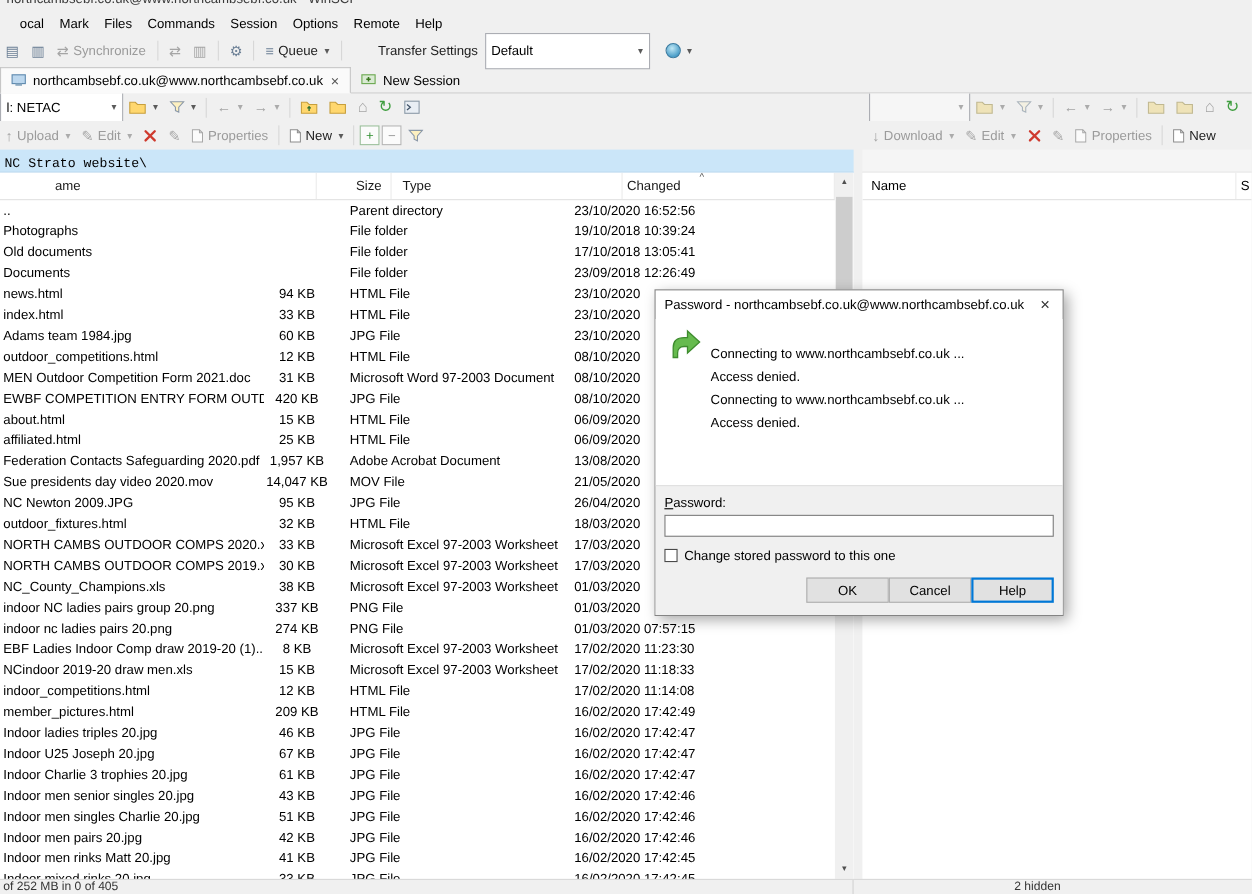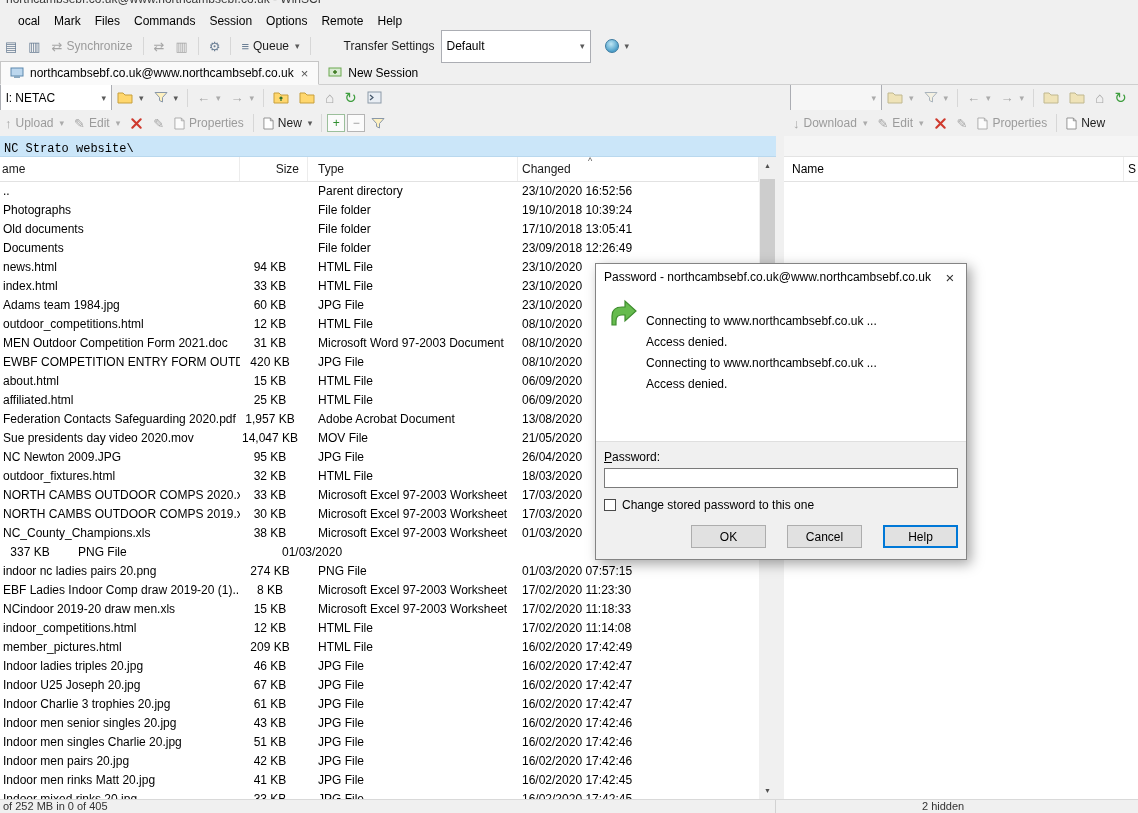--- a/index.html
+++ b/index.html
@@ -47,21 +47,21 @@
   .cmdbar.right { left:784px; right:0; }
   .sq-btn { width:18px; height:18px; border:1px solid #b5b5b5; display:flex; align-items:center; justify-content:center; font-size:12px; margin:0 1px; background:#fbfbfb; }
   .sq-btn.add { color:#2f8f2f; border-color:#9bbf9b; }
   .sq-btn.remove { color:#9a9a9a; }
 
   .pathrow { position:absolute; top:136px; height:21px; display:flex; align-items:flex-end;font-family:Liberation Mono, monospace; }
   .pathrow.left { left:0; width:776px; background:#cbe6f9; border-bottom:1px solid #b9d8ee; padding-left:4px; }
   .pathrow.right { left:784px; right:0; background:#f5f5f5; border-bottom:1px solid #e3e3e3; }
 
   .filepanel { position:absolute; top:157px; left:0; width:776px; bottom:14px; background:#fff; overflow:hidden; }
-  .header-row { position:absolute; top:0; left:0; right:17px; height:25px; display:flex; background:#fff; border-bottom:1px solid #e2e2e2; }
+  .header-row { position:absolute; top:0; left:0; right:17px; height:25px; display:flex; background:#fff; border-bottom:1px solid #e2e2e2;padding-left:48px; }
   .hcell { display:flex; align-items:center; border-right:1px solid #ececec; color:#1a1a1a; position:relative; overflow:hidden; white-space:nowrap; }
   .h-name { width:240px; padding-left:2px; }
   .h-size { width:68px; justify-content:flex-end; padding-right:8px; }
   .h-type { width:210px; padding-left:10px; }
   .h-changed { flex:1; padding-left:4px; }
   .sort-glyph { position:absolute; left:70px; top:-1px; font-size:9px; color:#555; }
   .rows { position:absolute; top:25px; left:0; right:17px; bottom:0; overflow:hidden; }
   .frow { height:19px; display:flex; line-height:19px; white-space:nowrap; }
   .fcell { overflow:hidden; }
   .c-name { width:240px; padding-left:3px; }
@@ -93,21 +93,21 @@
   .dlg-body { position:absolute; top:26px; left:0; right:0; height:151px; background:#fff; }
   .dlg-icon { position:absolute; left:12px; top:8px; width:30px; height:30px; }
   .dlg-msgs { position:absolute; left:50px; top:5px; right:6px;margin-top:16px; }
   .dlg-msg { height:21px; line-height:21px; white-space:nowrap; overflow:hidden; }
   .dlg-bottom { position:absolute; top:177px; left:0; right:0; bottom:0; background:#f0f0f0; border-top:1px solid #dfdfdf; padding:7px 8px; }
   .pwd-label { margin:1px 0 4px 0; }
   .pwd-label::first-letter { text-decoration:underline; }
   .pwd-input { width:100%; height:20px; border:1px solid #7a7a7a; background:#fff; font-size:12px; padding:0 3px; font-family:inherit; }
   .chk-row { display:flex; align-items:center; gap:6px; margin-top:10px; }
   .chk { width:12px; height:12px; border:1px solid #4a4a4a; background:#fff; flex:none; }
-  .btn-row { position:absolute; right:8px; bottom:11px; display:flex; gap:21px; }
+  .btn-row { position:absolute; right:8px; bottom:11px; display:flex; gap:0; }
   .btn { width:75px; height:23px; background:#e1e1e1; border:1px solid #adadad; display:flex; align-items:center; justify-content:center; font-size:12px; }
   .btn.default { border:2px solid #0078d7; }
 </style>
 </head>
 <body>
 
 <div id="window">
 
   <div class="titlebar">
     <span>northcambsebf.co.uk@www.northcambsebf.co.uk - WinSCP</span>
@@ -494,20 +494,21 @@
           <div class="fcell c-type">Microsoft Excel 97-2003 Worksheet</div>
           <div class="fcell c-changed">17/03/2020</div>
         </div>
         <div class="frow">
           <div class="fcell c-name">NC_County_Champions.xls</div>
           <div class="fcell c-size">38 KB</div>
           <div class="fcell c-type">Microsoft Excel 97-2003 Worksheet</div>
           <div class="fcell c-changed">01/03/2020</div>
         </div>
         <div class="frow">
+          <div class="fcell c-name">indoor NC ladies pairs group 20.png</div>
           <div class="fcell c-size">337 KB</div>
           <div class="fcell c-type">PNG File</div>
           <div class="fcell c-changed">01/03/2020</div>
         </div>
         <div class="frow">
           <div class="fcell c-name">indoor nc ladies pairs 20.png</div>
           <div class="fcell c-size">274 KB</div>
           <div class="fcell c-type">PNG File</div>
           <div class="fcell c-changed">01/03/2020 07:57:15</div>
         </div>

